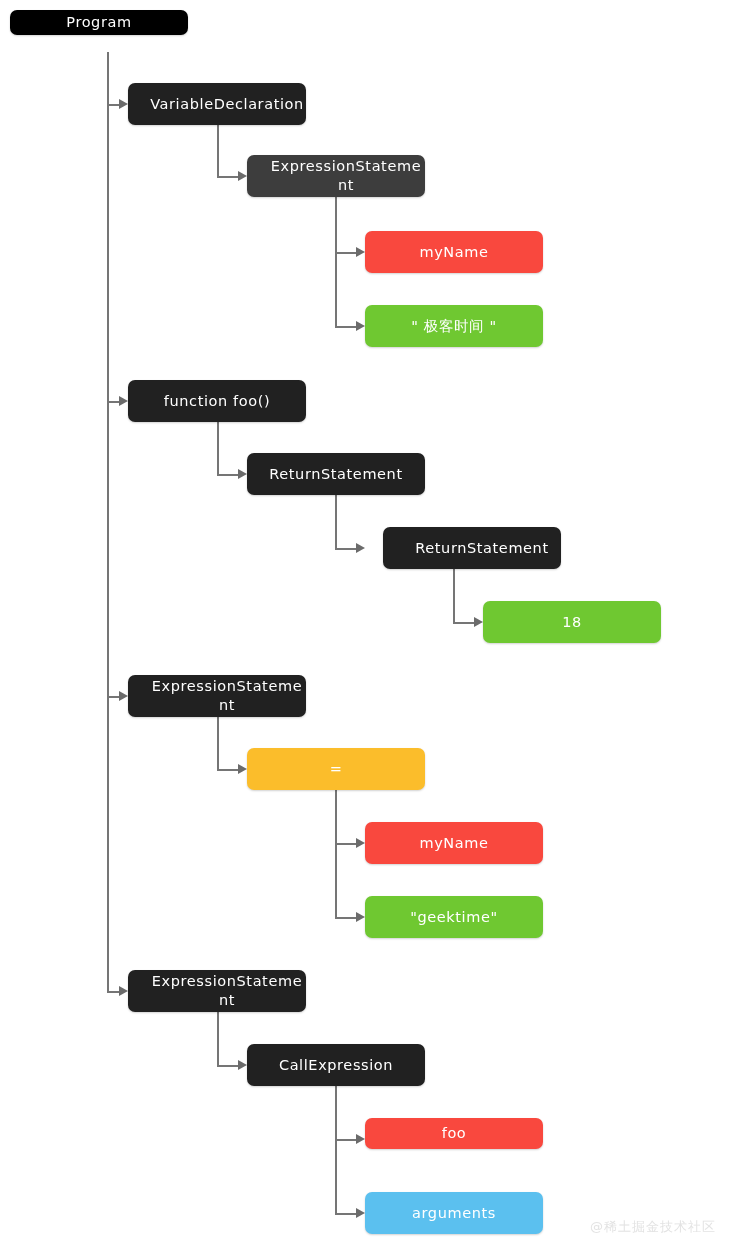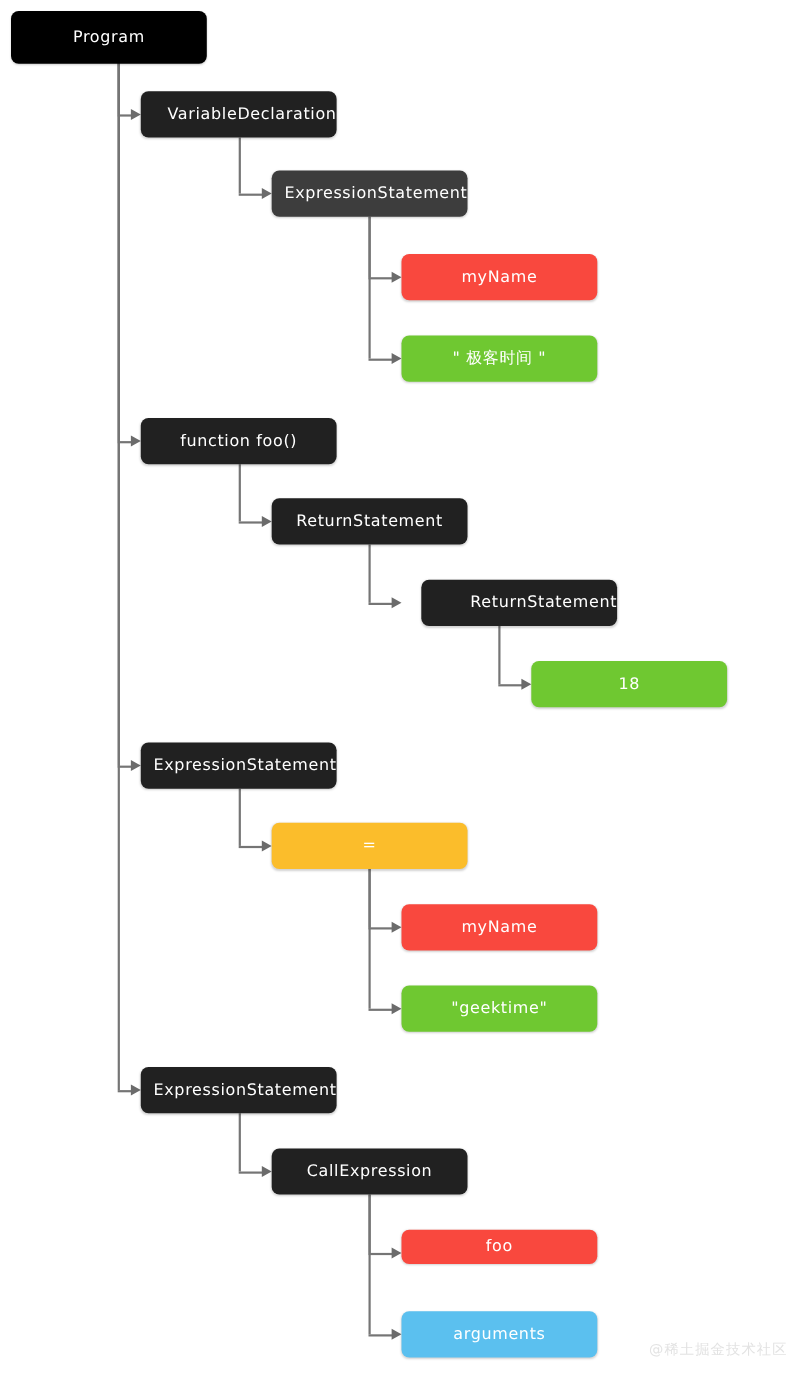--- a/index.html
+++ b/index.html
@@ -26,21 +26,21 @@
     display: flex;
     align-items: center;
     overflow: hidden;
     box-shadow: 0 1px 2px rgba(0,0,0,0.18);
   }
   .node .label {
     display: block;
     width: 100%;
     word-break: break-all;
   }
-  .node.align-left .label { text-align: right; padding-left: 4px; }
+  .node.align-left .label { text-align: center; padding-left: 20px; }
   .node.align-center .label { text-align: center; }
 
   .kind-root   { background: #000000; }
   .kind-dark   { background: #212121; }
   .kind-gray   { background: #3d3d3d; }
   .kind-red    { background: #f9483e; }
   .kind-green  { background: #6fc831; }
   .kind-orange { background: #fbbd2b; }
   .kind-blue   { background: #5bc0ef; }
 
@@ -116,21 +116,21 @@
       <div class="edge h" style="left: 217px; top: 1065px; width: 22px;"></div>
       <div class="arrow" style="left: 238px; top: 1060px;"></div>
       <div class="edge v" style="left: 335px; top: 1086px; height: 53px;"></div>
       <div class="edge h" style="left: 335px; top: 1139px; width: 22px;"></div>
       <div class="arrow" style="left: 356px; top: 1134px;"></div>
       <div class="edge v" style="left: 335px; top: 1086px; height: 127px;"></div>
       <div class="edge h" style="left: 335px; top: 1213px; width: 22px;"></div>
       <div class="arrow" style="left: 356px; top: 1208px;"></div>
     </div>
   <div id="node-layer">
-      <div class="node kind-root align-center" style="left: 10px; top: 10px; width: 178px; height: 48px;">
+      <div class="node kind-root align-center" style="left: 10px; top: 10px; width: 178px; height: 25px;">
         <span class="label">Program</span>
       </div>
       <div class="node kind-dark align-left" style="left: 128px; top: 83px; width: 178px; height: 42px;">
         <span class="label">VariableDeclaration</span>
       </div>
       <div class="node kind-gray align-left" style="left: 247px; top: 155px; width: 178px; height: 42px;">
         <span class="label">ExpressionStatement</span>
       </div>
       <div class="node kind-red align-center" style="left: 365px; top: 231px; width: 178px; height: 42px;">
         <span class="label">myName</span>

